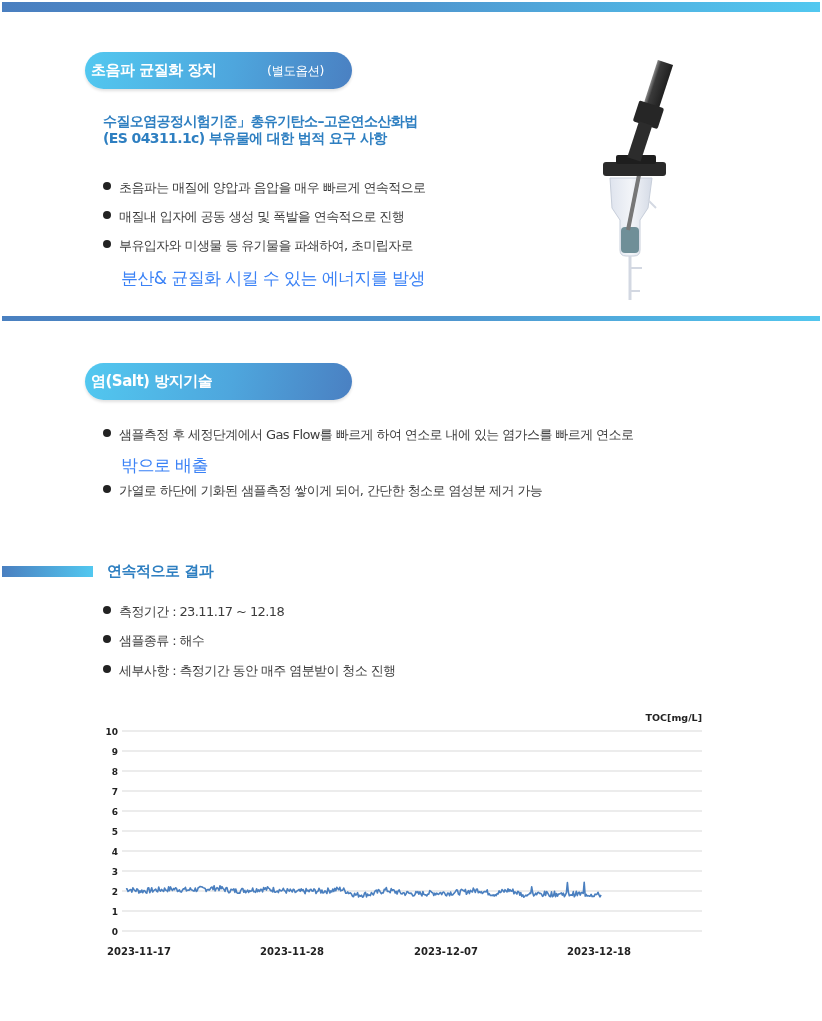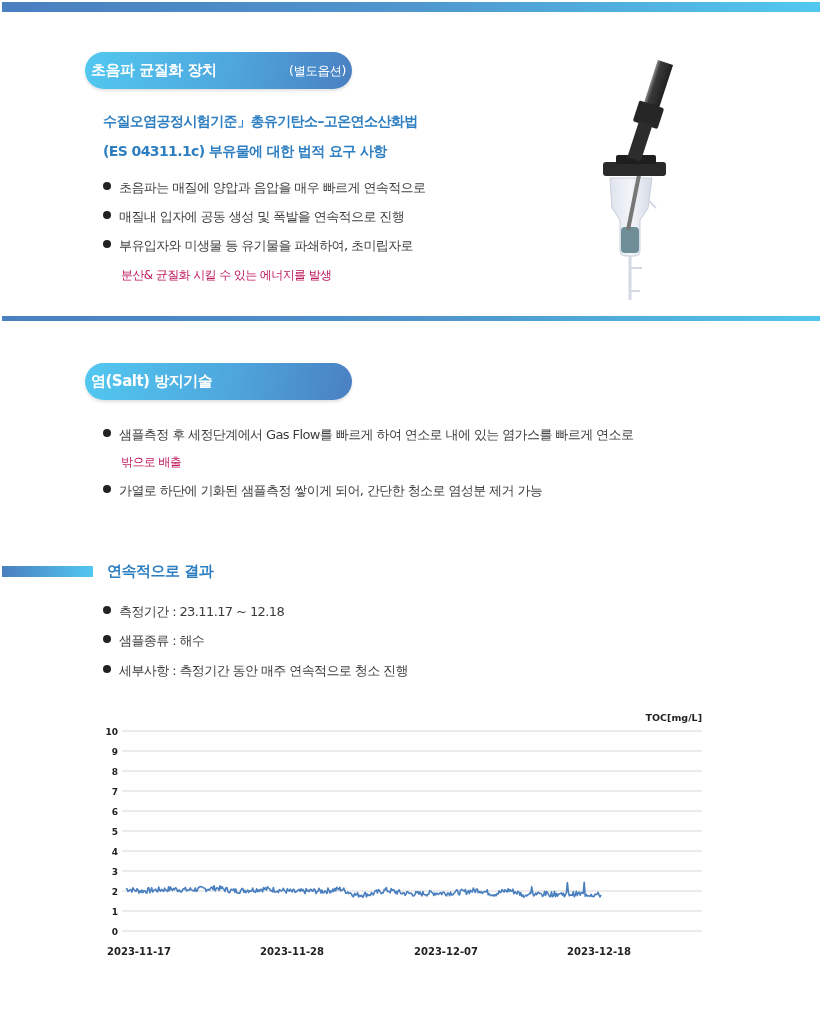--- a/index.html
+++ b/index.html
@@ -6,43 +6,43 @@
   body { width:822px; height:1021px; position:relative; overflow:hidden;
          font-family:"DejaVu Sans","Liberation Sans",sans-serif; color:#3a3a3a; }
   .topbar { position:absolute; left:2px; top:2px; width:818px; height:10px;
             background:linear-gradient(90deg,#4a7fc0 0%,#4f96cf 50%,#52c8f0 100%); }
   .divider { position:absolute; left:2px; top:316px; width:818px; height:5px;
              background:linear-gradient(90deg,#4a80c0 0%,#4f96cf 55%,#52c6ee 100%); }
   .pill { position:absolute; left:85px; width:267px; height:37px; border-radius:19px;
           background:linear-gradient(100deg,#52c8f0 0%,#4ea6dd 55%,#4a80c2 100%);
           box-shadow:0 2px 3px rgba(0,0,0,0.12); color:#fff; }
   .pill .t { position:absolute; left:6px; top:9px; font-size:15px; font-weight:bold; letter-spacing:-0.5px; }
-  .pill .s { position:absolute; left:204px; top:11px; font-size:12.5px; letter-spacing:-0.5px; }
+  .pill .s { position:absolute; left:182px; top:11px; font-size:12.5px; letter-spacing:-0.5px; }
   .bluehead { position:absolute; left:103px; font-size:14px; font-weight:bold; color:#2e7fc1; letter-spacing:-0.6px; white-space:nowrap; }
   .bul { position:absolute; left:103px; font-size:13px; color:#3d3d3d; letter-spacing:-0.6px; white-space:nowrap; }
   .bul .dot { display:inline-block; width:8px; height:8px; border-radius:50%; background:#222; margin-right:8px; vertical-align:2px; }
-  .cont { position:absolute; left:121px; font-size:12px; color:#be185d; letter-spacing:-0.6px; white-space:nowrap; }
+  .cont { position:absolute; left:121px; font-size:17px; color:#3b82f6; letter-spacing:-0.6px; white-space:nowrap; }
   .sec3bar { position:absolute; left:2px; top:566px; width:91px; height:11px;
              background:linear-gradient(90deg,#4a7fc0 0%,#52c8f0 100%); }
   .sec3title { position:absolute; left:107px; top:562px; font-size:15px; font-weight:bold; color:#2e7fc1; letter-spacing:-0.5px; }
   .chart { position:absolute; left:0; top:700px; }
   .device { position:absolute; left:590px; top:60px; }
 </style>
 </head>
 <body>
 
 <div class="topbar"></div>
 
 <div class="pill" style="top:52px;">
   <span class="t">초음파 균질화 장치</span>
   <span class="s">(별도옵션)</span>
 </div>
 
 <div class="bluehead" style="top:113px;">수질오염공정시험기준」총유기탄소–고온연소산화법</div>
-<div class="bluehead" style="top:143px;">(ES 04311.1c) 부유물에 대한 법적 요구 사항</div>
+<div class="bluehead" style="top:130px;">(ES 04311.1c) 부유물에 대한 법적 요구 사항</div>
 
 <div class="bul" style="top:179px;"><span class="dot"></span><span>초음파는 매질에 양압과 음압을 매우 빠르게 연속적으로</span></div>
 <div class="bul" style="top:208px;"><span class="dot"></span><span>매질내 입자에 공동 생성 및 폭발을 연속적으로 진행</span></div>
 <div class="bul" style="top:237px;"><span class="dot"></span><span>부유입자와 미생물 등 유기물을 파쇄하여, 초미립자로</span></div>
 <div class="cont" style="top:267px;">분산&amp; 균질화 시킬 수 있는 에너지를 발생</div>
 
 <svg class="device" width="100" height="245" viewBox="0 0 100 245">
   <defs>
     <linearGradient id="rod" x1="0" x2="1" y1="0" y2="0">
       <stop offset="0" stop-color="#8a8a8a"></stop>
@@ -83,21 +83,21 @@
 
 <div class="bul" style="top:426px;"><span class="dot"></span><span>샘플측정 후 세정단계에서 Gas Flow를 빠르게 하여 연소로 내에 있는 염가스를 빠르게 연소로</span></div>
 <div class="cont" style="top:454px;">밖으로 배출</div>
 <div class="bul" style="top:482px;"><span class="dot"></span><span>가열로 하단에 기화된 샘플측정 쌓이게 되어, 간단한 청소로 염성분 제거 가능</span></div>
 
 <div class="sec3bar"></div>
 <div class="sec3title">연속적으로 결과</div>
 
 <div class="bul" style="top:603px;"><span class="dot"></span><span>측정기간 : 23.11.17 ~ 12.18</span></div>
 <div class="bul" style="top:632px;"><span class="dot"></span><span>샘플종류 : 해수</span></div>
-<div class="bul" style="top:662px;"><span class="dot"></span><span>세부사항 : 측정기간 동안 매주 연속적으로 청소 진행</span></div>
+<div class="bul" style="top:662px;"><span class="dot"></span><span>세부사항 : 측정기간 동안 매주 염분받이 청소 진행</span></div>
 
 <svg class="chart" width="822" height="280" viewBox="0 700 822 280">
   <g id="grid">
       <line x1="122" x2="702" y1="931" y2="931" stroke="#d9d9d9" stroke-width="1"></line>
       <line x1="122" x2="702" y1="911" y2="911" stroke="#d9d9d9" stroke-width="1"></line>
       <line x1="122" x2="702" y1="891" y2="891" stroke="#d9d9d9" stroke-width="1"></line>
       <line x1="122" x2="702" y1="871" y2="871" stroke="#d9d9d9" stroke-width="1"></line>
       <line x1="122" x2="702" y1="851" y2="851" stroke="#d9d9d9" stroke-width="1"></line>
       <line x1="122" x2="702" y1="831" y2="831" stroke="#d9d9d9" stroke-width="1"></line>
       <line x1="122" x2="702" y1="811" y2="811" stroke="#d9d9d9" stroke-width="1"></line>

